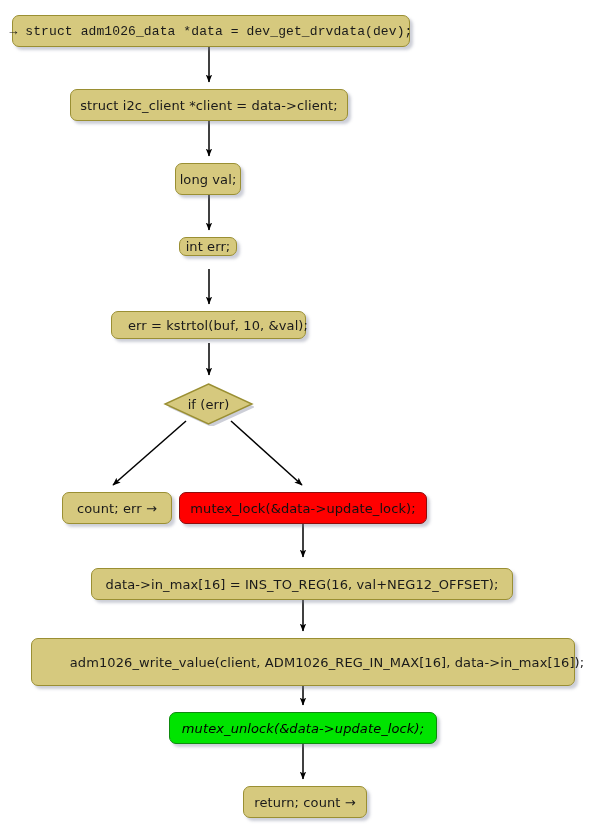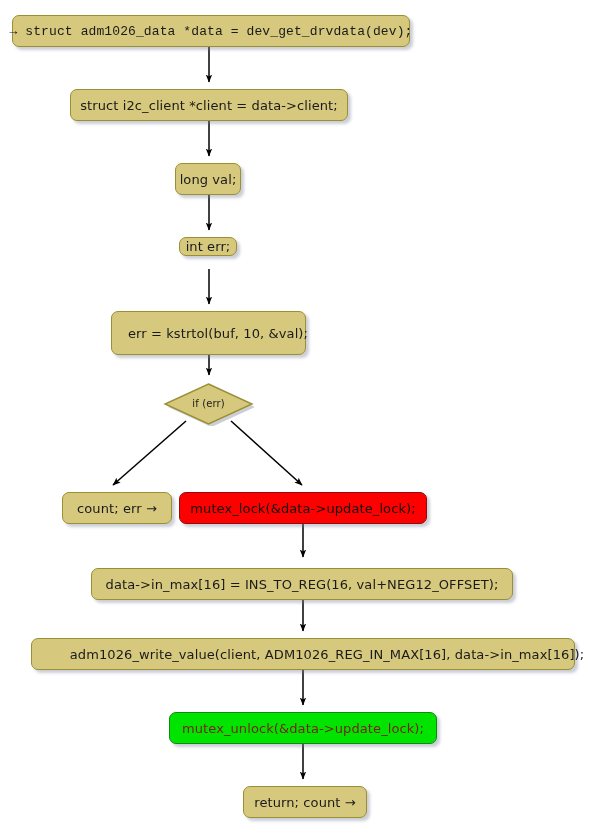--- a/index.html
+++ b/index.html
@@ -46,38 +46,39 @@
   .node.process { }
   .node.terminal { }
   .node.locked {
     background: #ff0000;
     border-color: #8d0d0d;
     color: #111111;
   }
   .node.unlocked {
     background: #00e400;
     border-color: #0f8a0f;
-    color: #7f1d1d;
+    color: #000000;
+    font-style: italic;
   }
   .node.decision {
     border: none;
     background: transparent;
     box-shadow: none;
     border-radius: 0;
   }
   .decision .diamond-shape {
     position: absolute;
     left: 0; top: 0;
     width: 100%;
     height: 100%;
   }
   .decision .decision-label {
     position: relative;
     z-index: 2;
-    font-size: 10px;
+    font-size: 13px;
     color: #1a1a1a;
   }
 </style>
 </head>
 <body style="background: rgb(255, 255, 255);">
 
 <div id="flow-canvas">
   <svg class="edge-layer" viewBox="0 0 590 836">
     <defs>
       <marker id="arrowhead" markerWidth="9" markerHeight="9" refX="7.4" refY="3.2" orient="auto" markerUnits="userSpaceOnUse">
@@ -104,40 +105,40 @@
       </div>
       <div class="node process" style="left: 70px; top: 89px; width: 278px; height: 32px; justify-content: center;">
         <span>struct i2c_client *client = data-&gt;client;</span>
       </div>
       <div class="node process" style="left: 175px; top: 163px; width: 66px; height: 32px;">
         <span>long val;</span>
       </div>
       <div class="node process" style="left: 179px; top: 237px; width: 58px; height: 19px;">
         <span>int err;</span>
       </div>
-      <div class="node process" style="left: 111px; top: 311px; width: 195px; height: 44px; padding-left: 19px;">
+      <div class="node process" style="left: 111px; top: 311px; width: 195px; height: 28px; padding-left: 19px;">
         <span>err = kstrtol(buf, 10, &amp;val);</span>
       </div>
       <div class="node decision" style="left: 163px; top: 382px; width: 91px; height: 44px;">
         <svg class="diamond-shape" viewBox="0 0 91 44" preserveAspectRatio="none">
           <polygon points="45.5,2 89,22 45.5,42 2,22" fill="rgba(120,126,150,0.38)" transform="translate(3,3)"></polygon>
           <polygon points="45.5,2 89,22 45.5,42 2,22" fill="#d6c97e" stroke="#9a8f33" stroke-width="1.4"></polygon>
         </svg>
         <span class="decision-label">if (err)</span>
       </div>
       <div class="node terminal" style="left: 62px; top: 492px; width: 110px; height: 32px;">
         <span>count; err →</span>
       </div>
       <div class="node locked" style="left: 179px; top: 492px; width: 248px; height: 32px;">
         <span>mutex_lock(&amp;data-&gt;update_lock);</span>
       </div>
       <div class="node process" style="left: 91px; top: 568px; width: 422px; height: 32px;">
         <span>data-&gt;in_max[16] = INS_TO_REG(16, val+NEG12_OFFSET);</span>
       </div>
-      <div class="node process" style="left: 31px; top: 638px; width: 544px; height: 32px; padding-left: 48px;">
+      <div class="node process" style="left: 31px; top: 638px; width: 544px; height: 48px; padding-left: 48px;">
         <span>adm1026_write_value(client, ADM1026_REG_IN_MAX[16], data-&gt;in_max[16]);</span>
       </div>
       <div class="node unlocked" style="left: 169px; top: 712px; width: 268px; height: 32px;">
         <span>mutex_unlock(&amp;data-&gt;update_lock);</span>
       </div>
       <div class="node terminal" style="left: 243px; top: 786px; width: 124px; height: 32px;">
         <span>return; count →</span>
       </div>
     </div>
 </div>

